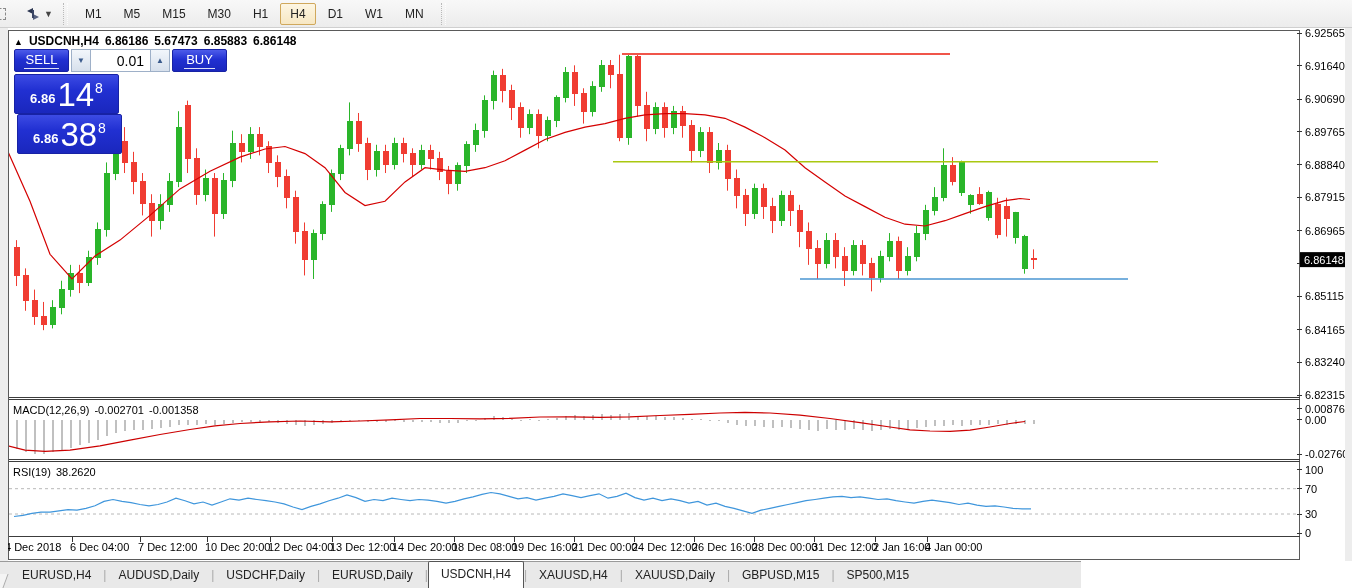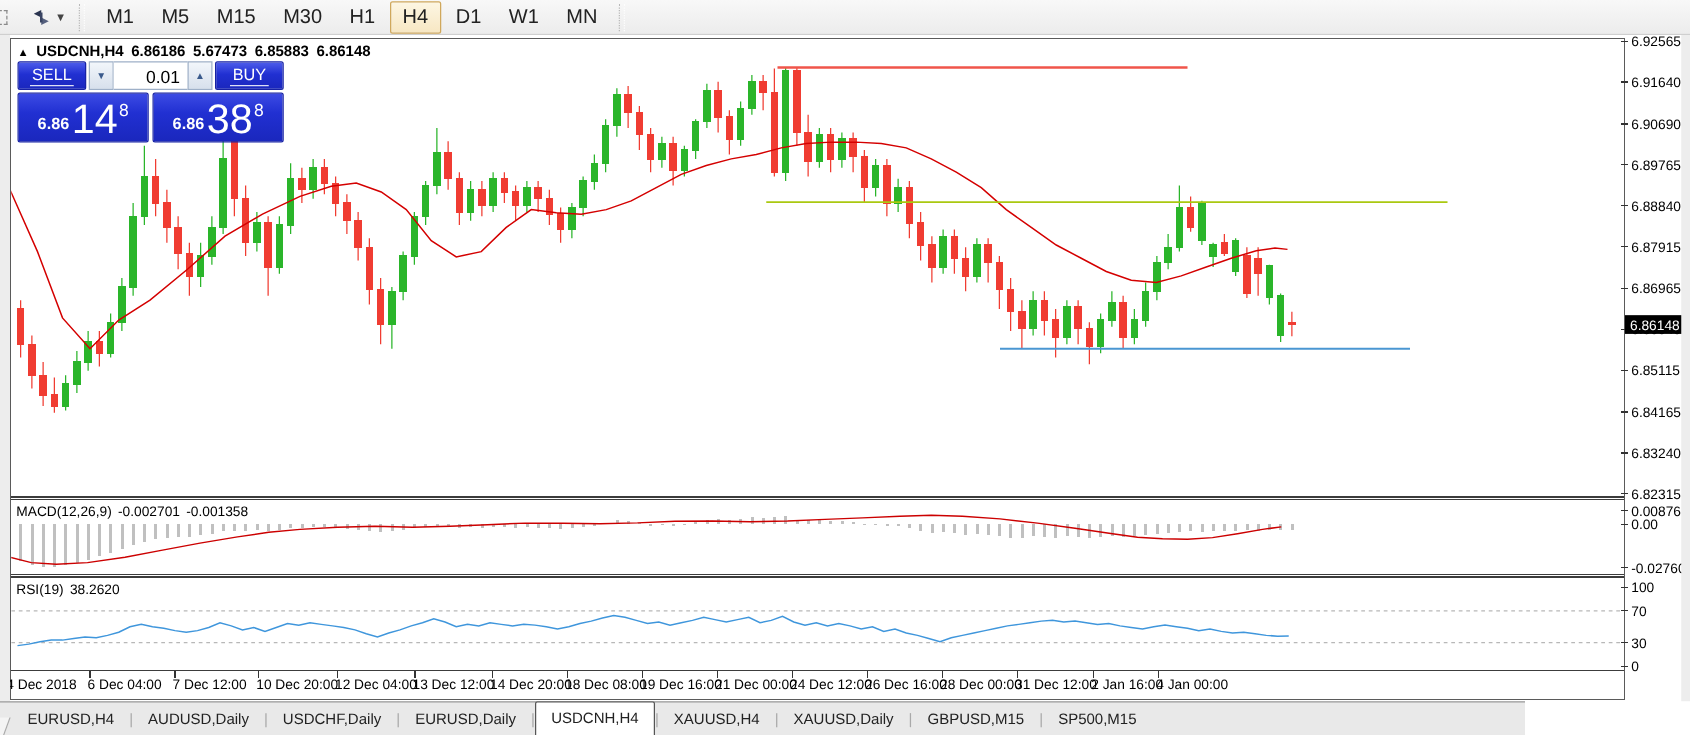--- a/index.html
+++ b/index.html
@@ -8,21 +8,21 @@
 
   
   #toolbar { position:absolute; left:0; top:0; width:1352px; height:28px;
     background:linear-gradient(#f8f8f8,#ececec); border-bottom:1px solid #cfcfcf;
     display:flex; align-items:center; z-index:10; }
   .tb-partial { width:7px; height:12px; overflow:hidden; margin-left:0; }
   .tb-partial > div { width:12px; height:12px; border:1px dashed #8a8a8a; margin-left:-6px; }
   .tb-iconbtn { display:flex; align-items:center; padding:2px 4px; margin-left:14px; border-radius:2px; }
   .tb-caret { font-size:9px; color:#444; margin-left:3px; }
   .tb-sep { width:5px; height:22px; margin:0 6px; border-left:1px dotted #b9b9b9; border-right:1px dotted #fdfdfd; }
-  .tf-btn { font-size:16px; color:#222; padding:3px 9px; margin:0 1px; border:1px solid transparent;
+  .tf-btn { font-size:12px; color:#222; padding:3px 9px; margin:0 1px; border:1px solid transparent;
     border-radius:2px; background:transparent; cursor:default; }
   .tf-btn.active { background:linear-gradient(#fdf6e3,#f7e7c3); border:1px solid #d0a85c; }
 
   
   #left-strip  { position:absolute; left:0; top:28px; width:8px;  height:533px; background:#ededed; z-index:2; }
   #right-strip { position:absolute; left:1345px; top:28px; width:7px; height:533px; background:#ededed; z-index:2; }
   #chart-bg { position:absolute; left:8px; top:30px; width:1292px; height:530px; background:#ffffff; z-index:0; }
   #axis-bg  { position:absolute; left:1300px; top:30px; width:45px; height:530px; background:#ffffff; z-index:0; }
 
   #chart-svg { position:absolute; left:0; top:0; z-index:1; }
@@ -37,35 +37,35 @@
   .tp-row { display:flex; height:23px; }
   .tp-btn { width:55px; color:#fff; font-size:13px; text-align:center;
     background:linear-gradient(#4d5cea,#2130d2 45%,#1a27bd); border:1px solid #1722a5; border-radius:2px;
     display:flex; align-items:center; justify-content:center; }
   .tp-btn span { border-bottom:1px solid rgba(255,255,255,.85); padding:0 2px 1px 2px; }
   .tp-step { width:20px; margin-left:2px; background:linear-gradient(#f2f6fb,#d7e0ec); border:1px solid #9eb0c8;
     color:#3a5a8c; font-size:8px; display:flex; align-items:center; justify-content:center; }
   .tp-step.up { margin-left:0; margin-right:2px; }
   .tp-vol { width:59px; height:23px; border:1px solid #9eb0c8; border-left:none; border-right:none;
     font-family:"Liberation Sans",sans-serif; font-size:14px; text-align:right; padding-right:6px; color:#000; }
-  .tp-row2 { display:flex; margin-top:2px; }
+  .tp-row2 { display:flex; margin-top:2px;flex-direction:column; }
   .tp-price { width:105px; height:40px; color:#fff; border:1px solid #1722a5; border-radius:2px;
     background:linear-gradient(#3c4be4,#2130d2 40%,#1a27bd);
     display:flex; align-items:flex-end; justify-content:center; padding-bottom:3px; }
   .tp-price.buy { margin-left:3px; }
   .tp-small { font-size:13px; font-weight:bold; margin-right:2px; margin-bottom:4px; }
   .tp-big { font-size:33px; line-height:30px; }
   .tp-sup { font-size:14px; margin-bottom:14px; margin-left:1px; }
 
   
   .pane-label { position:absolute; z-index:3; font-size:11px; color:#000; }
   .pane-label span { margin-right:5px; }
 
   
-  #tabbar { position:absolute; left:0; top:561px; width:1220px; height:27px; background:#e9e9e9;
+  #tabbar { position:absolute; left:0; top:561px; width:1081px; height:27px; background:#e9e9e9;
     border-top:1px solid #9a9a9a; display:flex; align-items:flex-end; z-index:10; }
   .tab-notch { width:10px; height:14px; border-right:1px solid #aaa; transform:skewX(-20deg);
     background:#f4f4f4; margin:0 4px 0 -4px; }
   .tab { font-size:12px; color:#222; padding:4px 12px 6px 12px; white-space:nowrap; }
   .tab.active { background:#ffffff; border:1px solid #555; border-bottom:none; border-radius:2px 2px 0 0;
     padding:5px 12px 7px 12px; }
   .tab-sep { color:#a9a9a9; font-size:12px; padding-bottom:6px; }
 </style>
 </head>
 <body>

